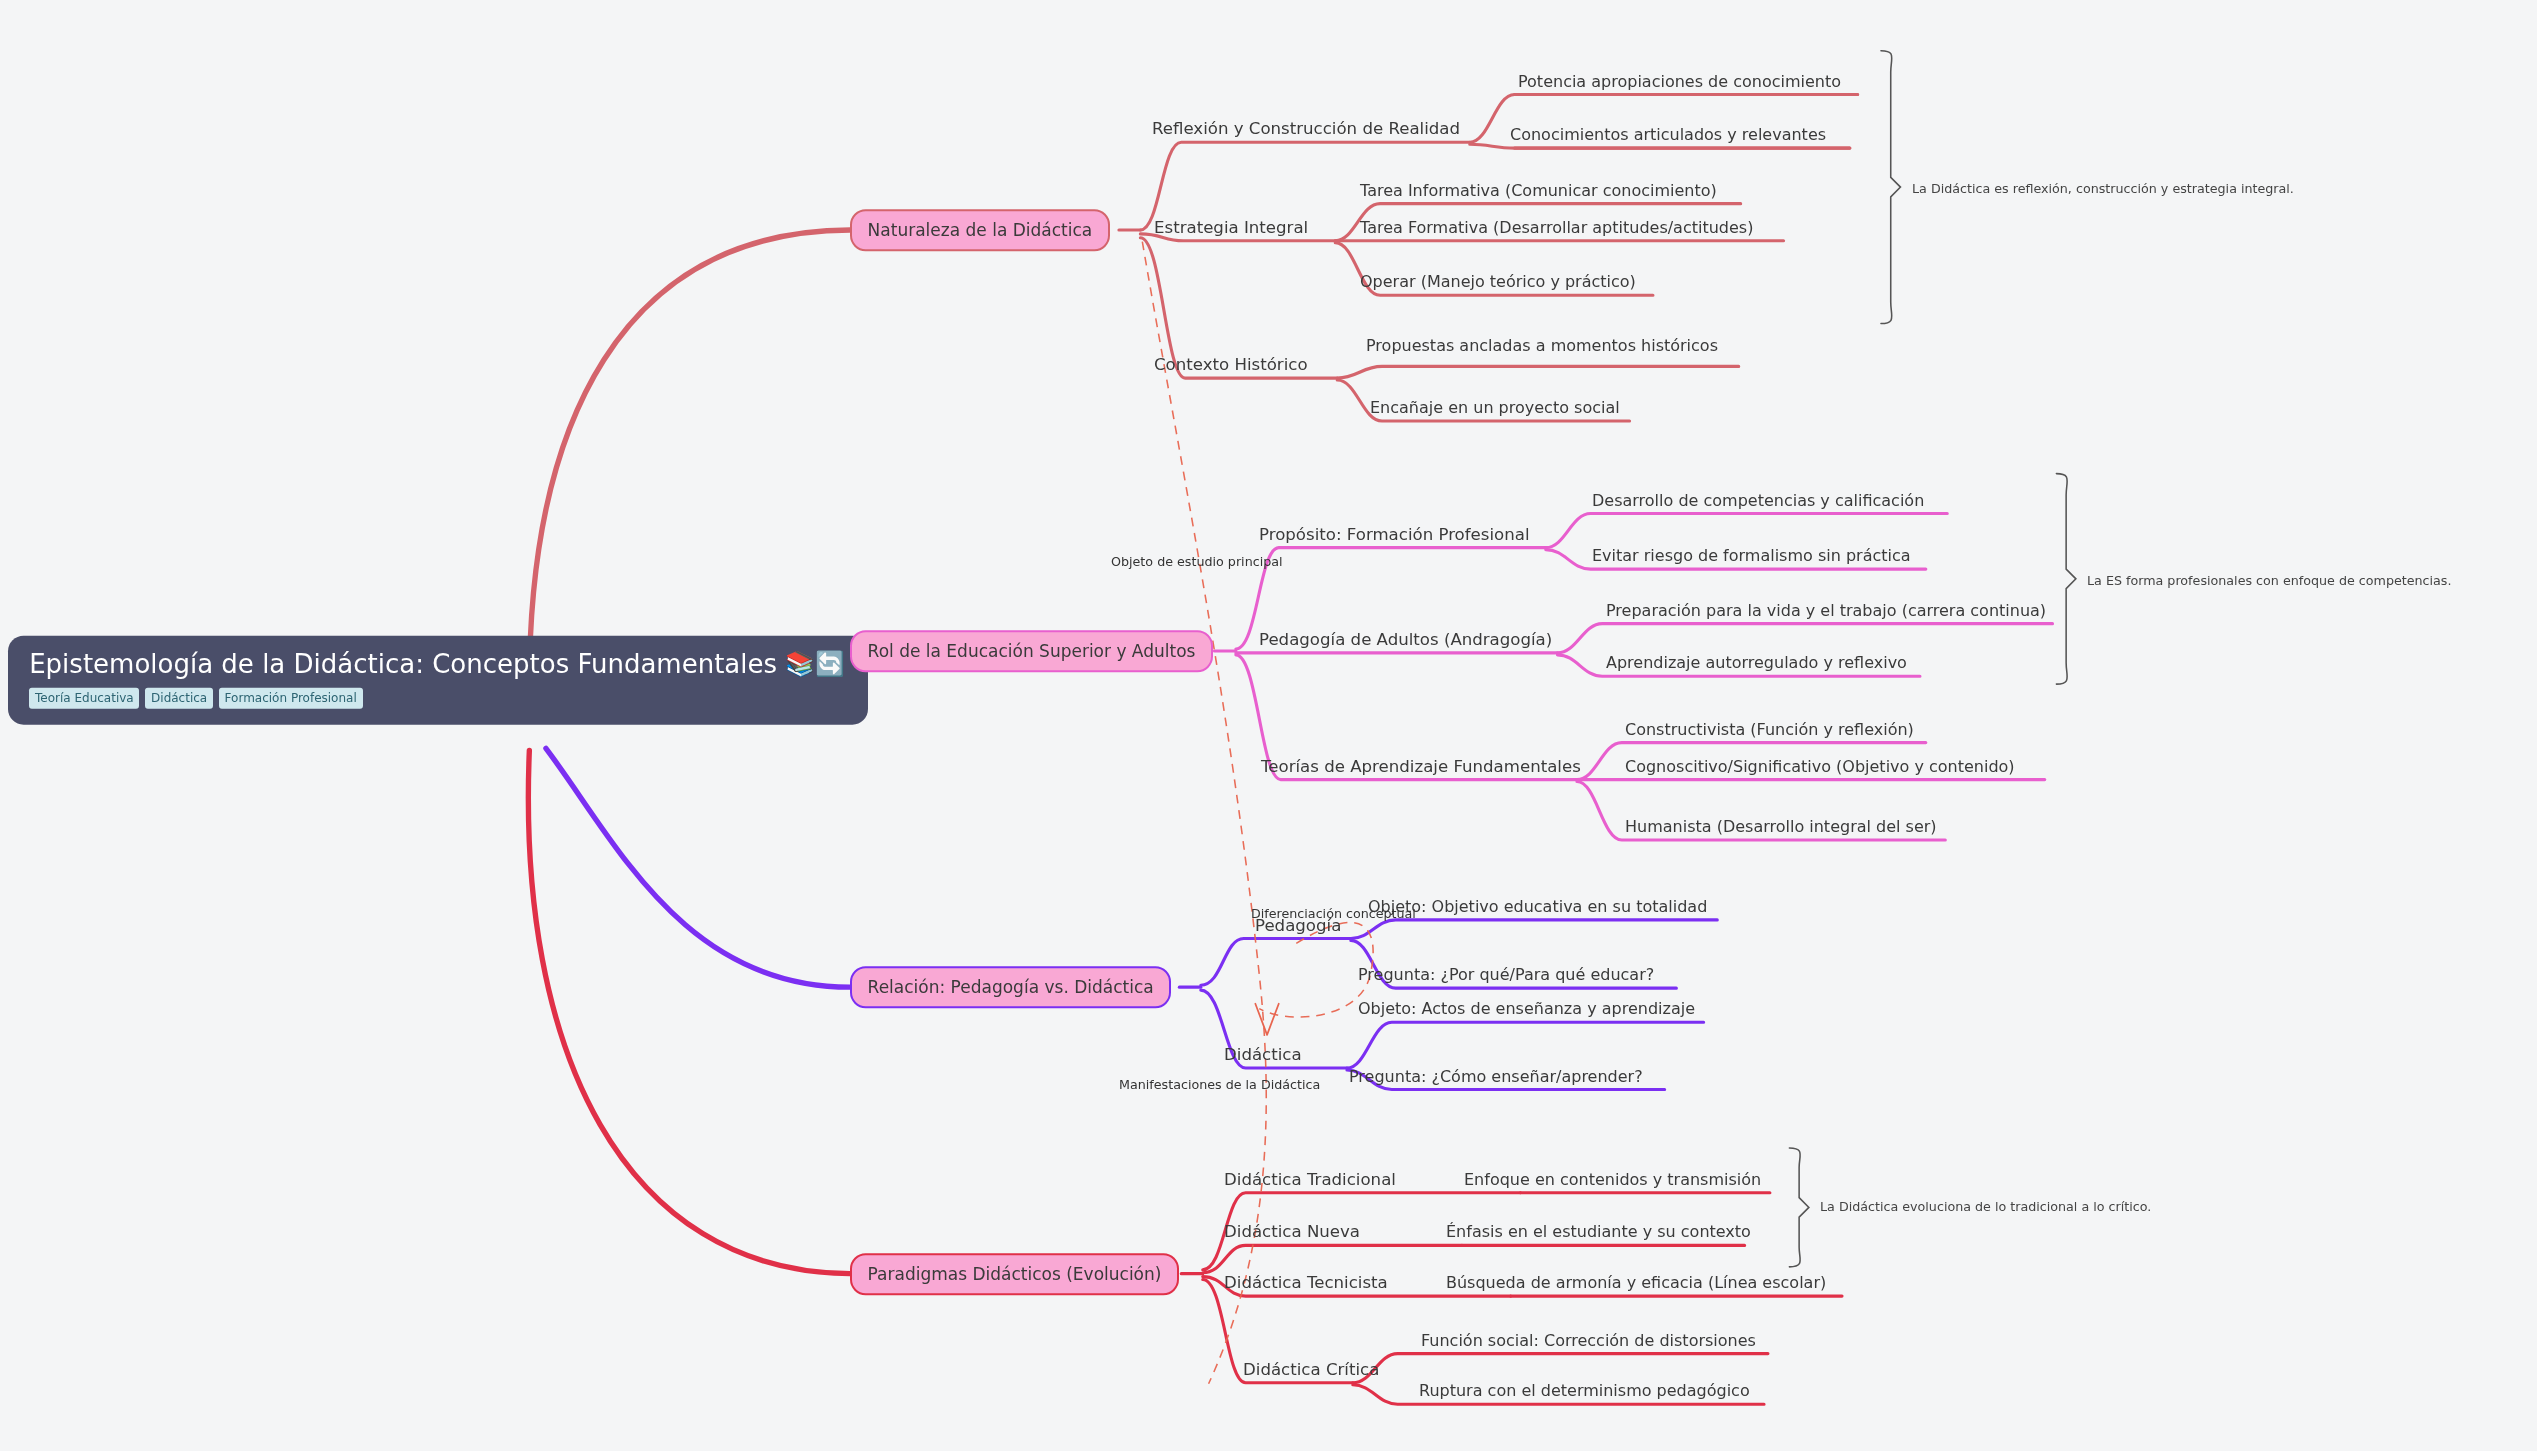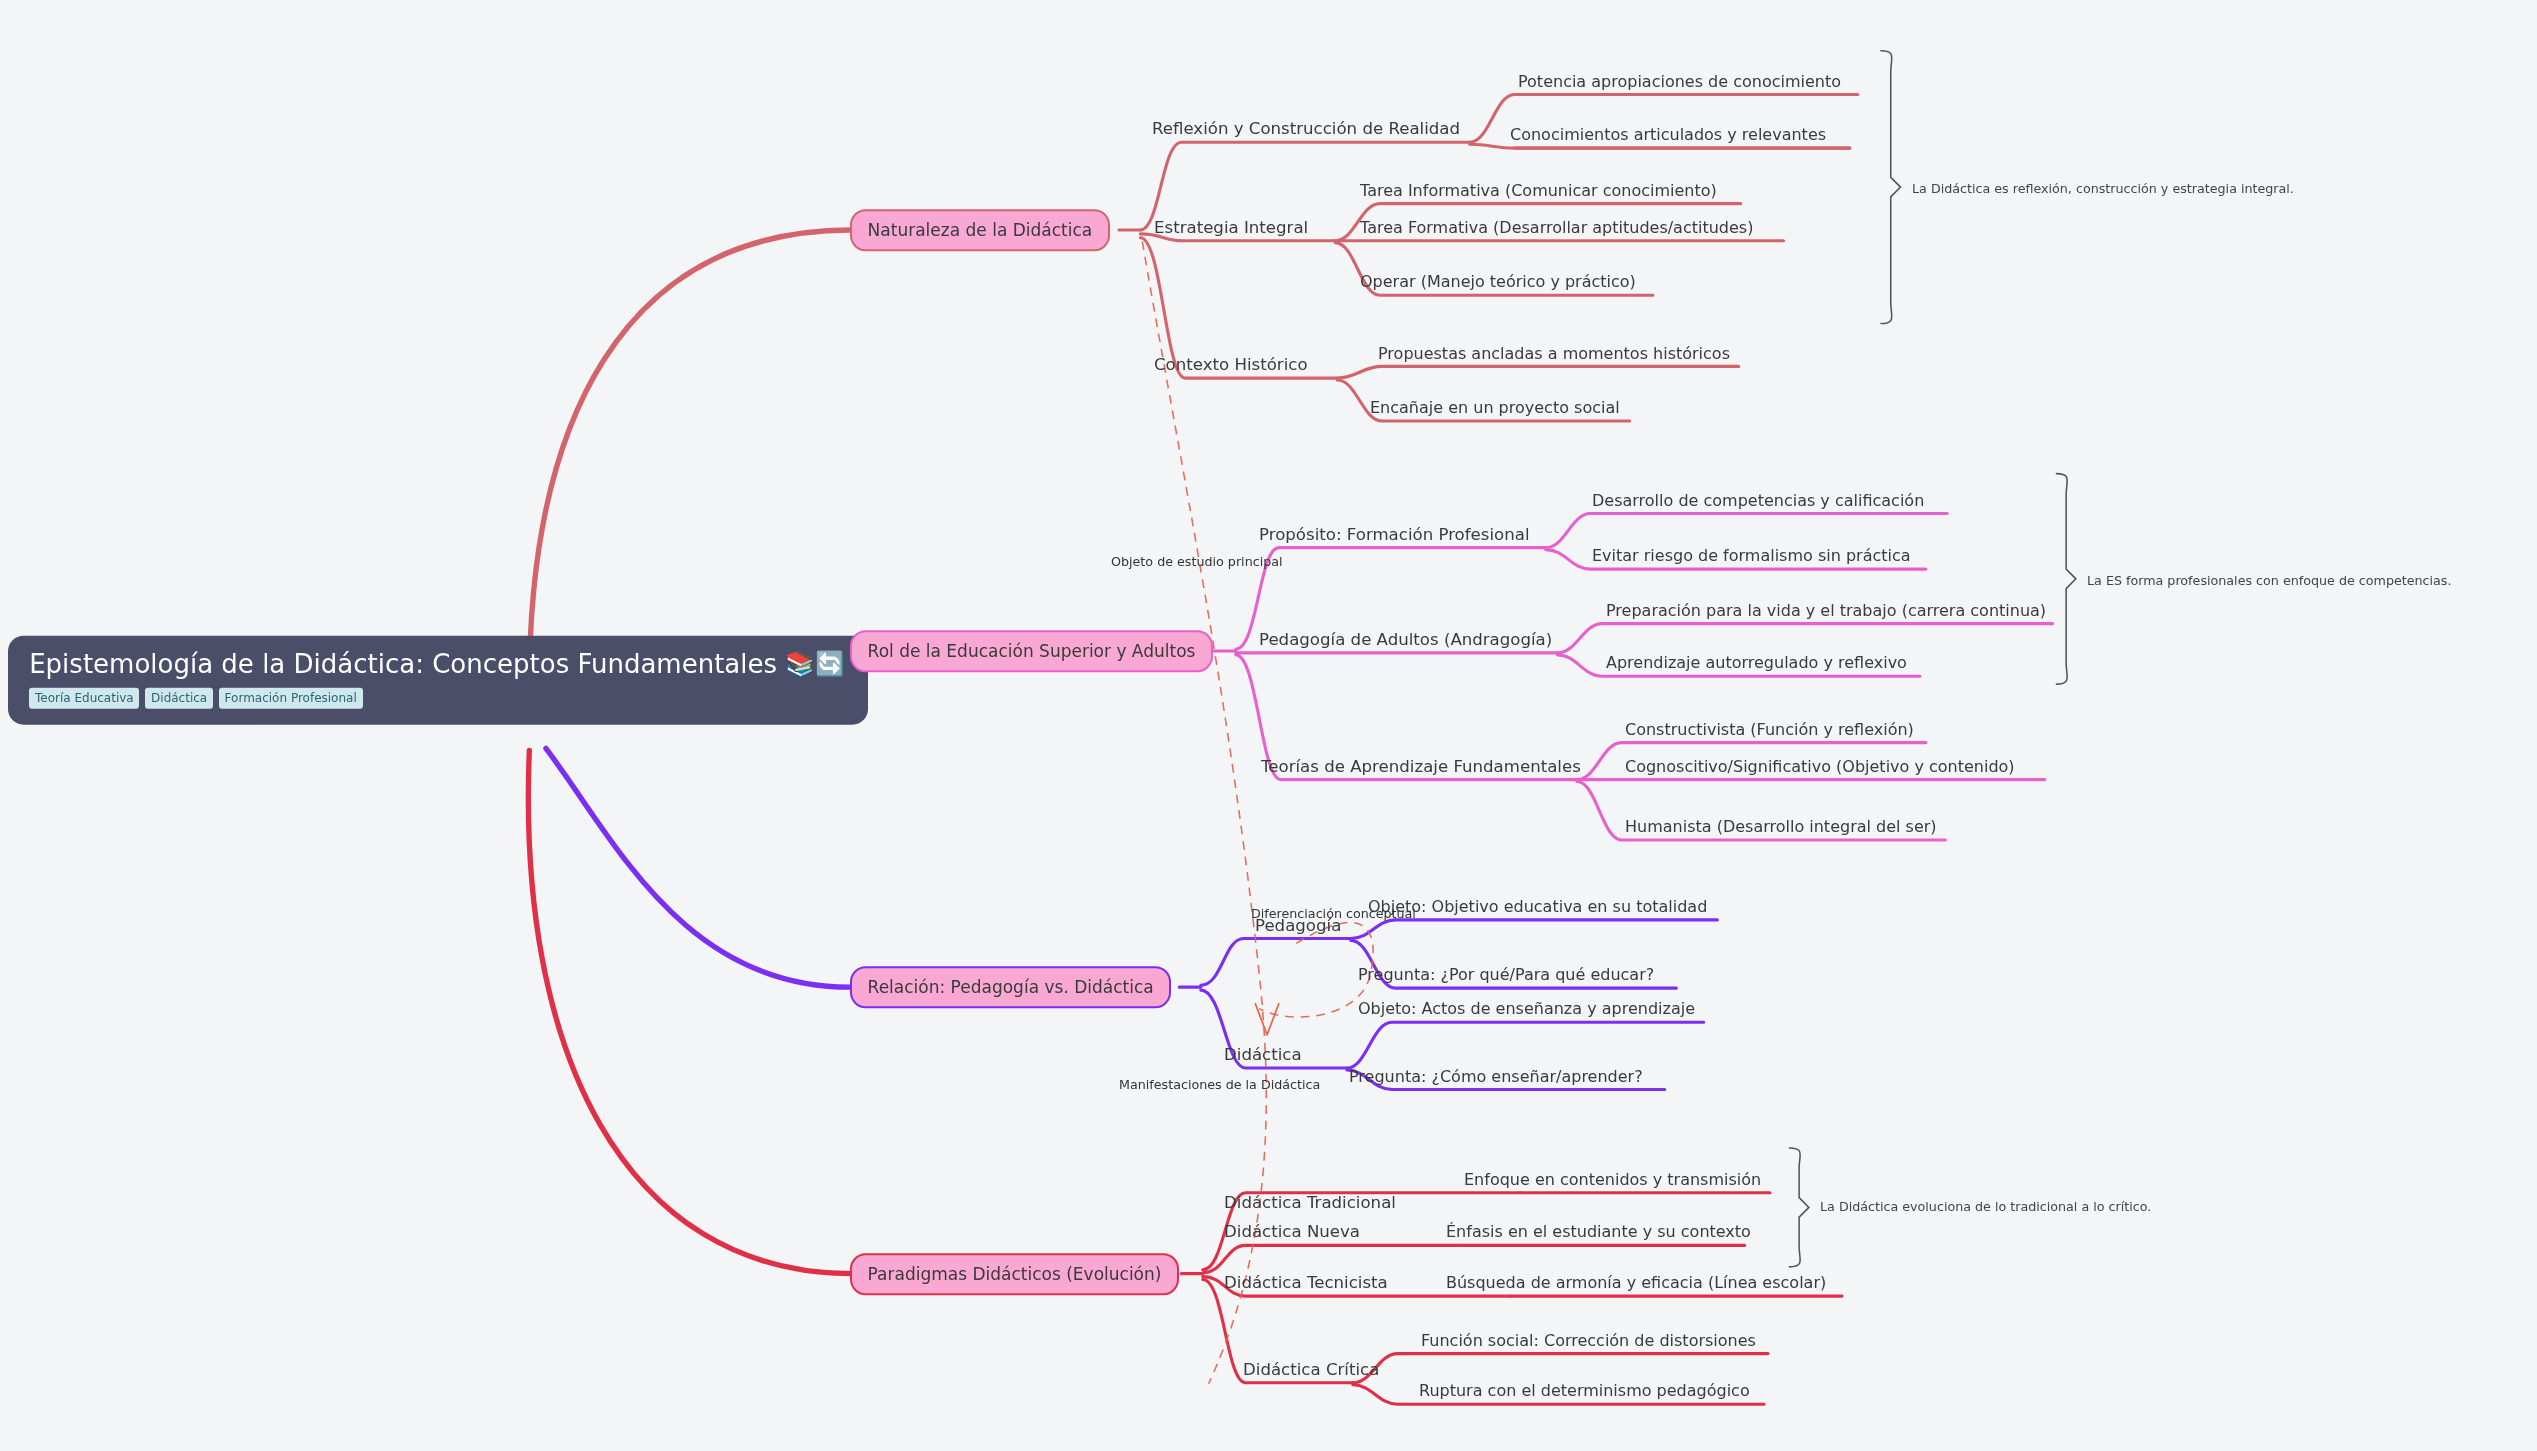--- a/index.html
+++ b/index.html
@@ -189,21 +189,21 @@
   <div class="tlabel l2" style="left:1152px;top:138px;"><span>Reflexión y Construcción de Realidad</span></div>
   <div class="tlabel l3" style="left:1518px;top:91px;"><span>Potencia apropiaciones de conocimiento</span></div>
   <div class="tlabel l3" style="left:1510px;top:144px;"><span>Conocimientos articulados y relevantes</span></div>
 
   <div class="tlabel l2" style="left:1154px;top:237px;"><span>Estrategia Integral</span></div>
   <div class="tlabel l3" style="left:1360px;top:200px;"><span>Tarea Informativa (Comunicar conocimiento)</span></div>
   <div class="tlabel l3" style="left:1360px;top:237px;"><span>Tarea Formativa (Desarrollar aptitudes/actitudes)</span></div>
   <div class="tlabel l3" style="left:1360px;top:291px;"><span>Operar (Manejo teórico y práctico)</span></div>
 
   <div class="tlabel l2" style="left:1154px;top:374px;"><span>Contexto Histórico</span></div>
-  <div class="tlabel l3" style="left:1366px;top:363px;margin-left:12px;"><span>Propuestas ancladas a momentos históricos</span></div>
+  <div class="tlabel l3" style="left:1366px;top:355px;"><span>Propuestas ancladas a momentos históricos</span></div>
   <div class="tlabel l3" style="left:1370px;top:417px;"><span>Encañaje en un proyecto social</span></div>
 
   <div class="tlabel l2" style="left:1259px;top:544px;"><span>Propósito: Formación Profesional</span></div>
   <div class="tlabel l3" style="left:1592px;top:510px;"><span>Desarrollo de competencias y calificación</span></div>
   <div class="tlabel l3" style="left:1592px;top:565px;"><span>Evitar riesgo de formalismo sin práctica</span></div>
 
   <div class="tlabel l2" style="left:1259px;top:649px;"><span>Pedagogía de Adultos (Andragogía)</span></div>
   <div class="tlabel l3" style="left:1606px;top:620px;"><span>Preparación para la vida y el trabajo (carrera continua)</span></div>
   <div class="tlabel l3" style="left:1606px;top:672px;"><span>Aprendizaje autorregulado y reflexivo</span></div>
 
@@ -213,21 +213,21 @@
   <div class="tlabel l3" style="left:1625px;top:836px;"><span>Humanista (Desarrollo integral del ser)</span></div>
 
   <div class="tlabel l2" style="left:1255px;top:935px;"><span>Pedagogía</span></div>
   <div class="tlabel l3" style="left:1368px;top:916px;"><span>Objeto: Objetivo educativa en su totalidad</span></div>
   <div class="tlabel l3" style="left:1358px;top:984px;"><span>Pregunta: ¿Por qué/Para qué educar?</span></div>
 
   <div class="tlabel l2" style="left:1224px;top:1064px;"><span>Didáctica</span></div>
   <div class="tlabel l3" style="left:1358px;top:1018px;"><span>Objeto: Actos de enseñanza y aprendizaje</span></div>
   <div class="tlabel l3" style="left:1349px;top:1086px;"><span>Pregunta: ¿Cómo enseñar/aprender?</span></div>
 
-  <div class="tlabel l2" style="left:1224px;top:1189px;margin-top:23px;"><span>Didáctica Tradicional</span></div>
+  <div class="tlabel l2" style="left:1224px;top:1189px;"><span>Didáctica Tradicional</span></div>
   <div class="tlabel l3" style="left:1464px;top:1189px;"><span>Enfoque en contenidos y transmisión</span></div>
 
   <div class="tlabel l2" style="left:1224px;top:1241px;"><span>Didáctica Nueva</span></div>
   <div class="tlabel l3" style="left:1421px;top:1241px;margin-left:25px;"><span>Énfasis en el estudiante y su contexto</span></div>
 
   <div class="tlabel l2" style="left:1224px;top:1292px;"><span>Didáctica Tecnicista</span></div>
   <div class="tlabel l3" style="left:1446px;top:1292px;"><span>Búsqueda de armonía y eficacia (Línea escolar)</span></div>
 
   <div class="tlabel l2" style="left:1224px;top:1379px;margin-left:19px;"><span>Didáctica Crítica</span></div>
   <div class="tlabel l3" style="left:1421px;top:1350px;"><span>Función social: Corrección de distorsiones</span></div>

